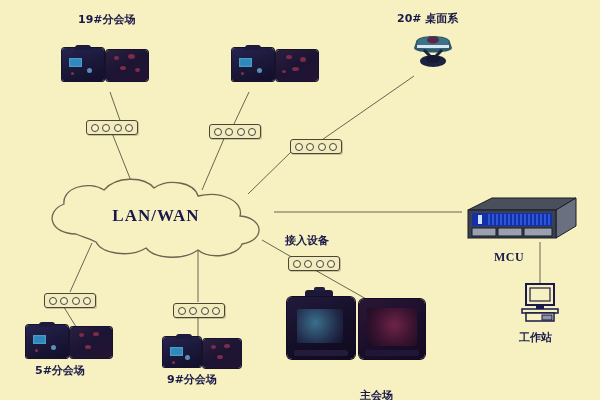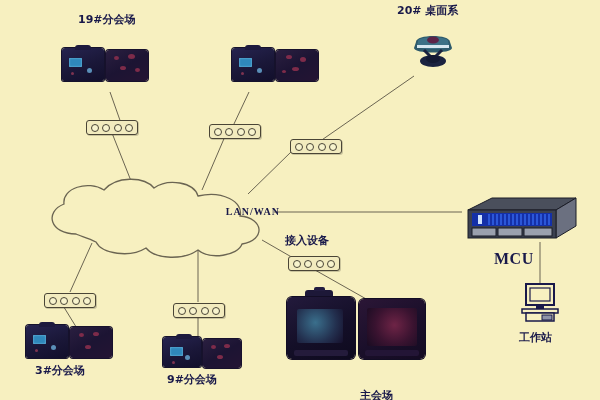--- a/index.html
+++ b/index.html
@@ -28,21 +28,21 @@
     font-weight: bold;
     white-space: nowrap;
     font-family: "Liberation Serif", "DejaVu Serif", serif;
   }
   .label.cn {
     font-family: "DejaVu Sans", "Liberation Sans", sans-serif;
     font-size: 11px;
     letter-spacing: 0px;
   }
   .label.lat {
-    font-size: 16px;
+    font-size: 12px;
     letter-spacing: 0.5px;
   }
   
   .pair {
     position: absolute;
     display: flex;
     gap: 2px;
   }
   .codec-sm {
     width: 42px; height: 33px;
@@ -177,24 +177,24 @@
   
   .cloud-wrap {
     position: absolute;
     left: 32px; top: 178px;
     width: 248px; height: 82px;
   }
   .cloud-label {
     position: absolute;
     left: 0; top: 28px;
     width: 248px;
-    text-align: right;
+    text-align: center;
     color: #19194a;
     font-weight: bold;
-    font-size: 10px;
+    font-size: 17px;
     letter-spacing: 1px;
     font-family: "Liberation Serif", "DejaVu Serif", serif;
   }
   
   .mcu {
     position: absolute;
     left: 462px; top: 196px;
     width: 118px; height: 46px;
   }
   
@@ -307,21 +307,21 @@
     </div>
   </div>
 
   <div class="switch" style="left:209px; top:124px;">
     <i></i>
     <i></i>
     <i></i>
     <i></i>
   </div>
 
-  <div class="label cn" style="left:397px; top:3px;text-align:center;">20# 桌面系</div>
+  <div class="label cn" style="left:397px; top:11px;text-align:center;">20# 桌面系</div>
 
   <div class="phone">
     <svg width="50" height="40" viewBox="0 0 50 40" xmlns="http://www.w3.org/2000/svg">
       <ellipse cx="25" cy="33" rx="13" ry="6" fill="#1b2340"></ellipse>
       <path d="M8 14 C8 6, 42 6, 42 14 L44 20 C44 26, 6 26, 6 20 Z" fill="#2e5a6b"></path>
       <path d="M10 13 C10 8, 40 8, 40 13 L41 18 C41 22, 9 22, 9 18 Z" fill="#3c7186"></path>
       <rect x="9" y="17" width="32" height="3" fill="#d6e7ef"></rect>
       <ellipse cx="25" cy="12" rx="6" ry="3.5" fill="#5c2448"></ellipse>
       <path d="M16 22 L25 31 L34 22" stroke="#1b2340" stroke-width="3" fill="none"></path>
       <ellipse cx="25" cy="31" rx="7" ry="4" fill="#141a33"></ellipse>
@@ -348,21 +348,21 @@
       <div class="codec-dot"></div>
       <div class="codec-dot2"></div>
     </div>
     <div class="mon-sm">
       <div class="sp" style="left:9px;  top:6px;  width:5px; height:4px;"></div>
       <div class="sp" style="left:23px; top:5px;  width:6px; height:4px;"></div>
       <div class="sp" style="left:15px; top:18px; width:6px; height:4px;"></div>
     </div>
   </div>
 
-  <div class="label cn" style="left:35px; top:363px;">3#分会场</div>
+  <div class="label cn" style="left:35px; top:363px;">5#分会场</div>
 
   <div class="switch" style="left:173px; top:303px;">
     <i></i>
     <i></i>
     <i></i>
     <i></i>
   </div>
 
   <div class="pair" style="left:163px; top:337px;">
     <div class="codec-sm" style="width:38px;height:30px;">

